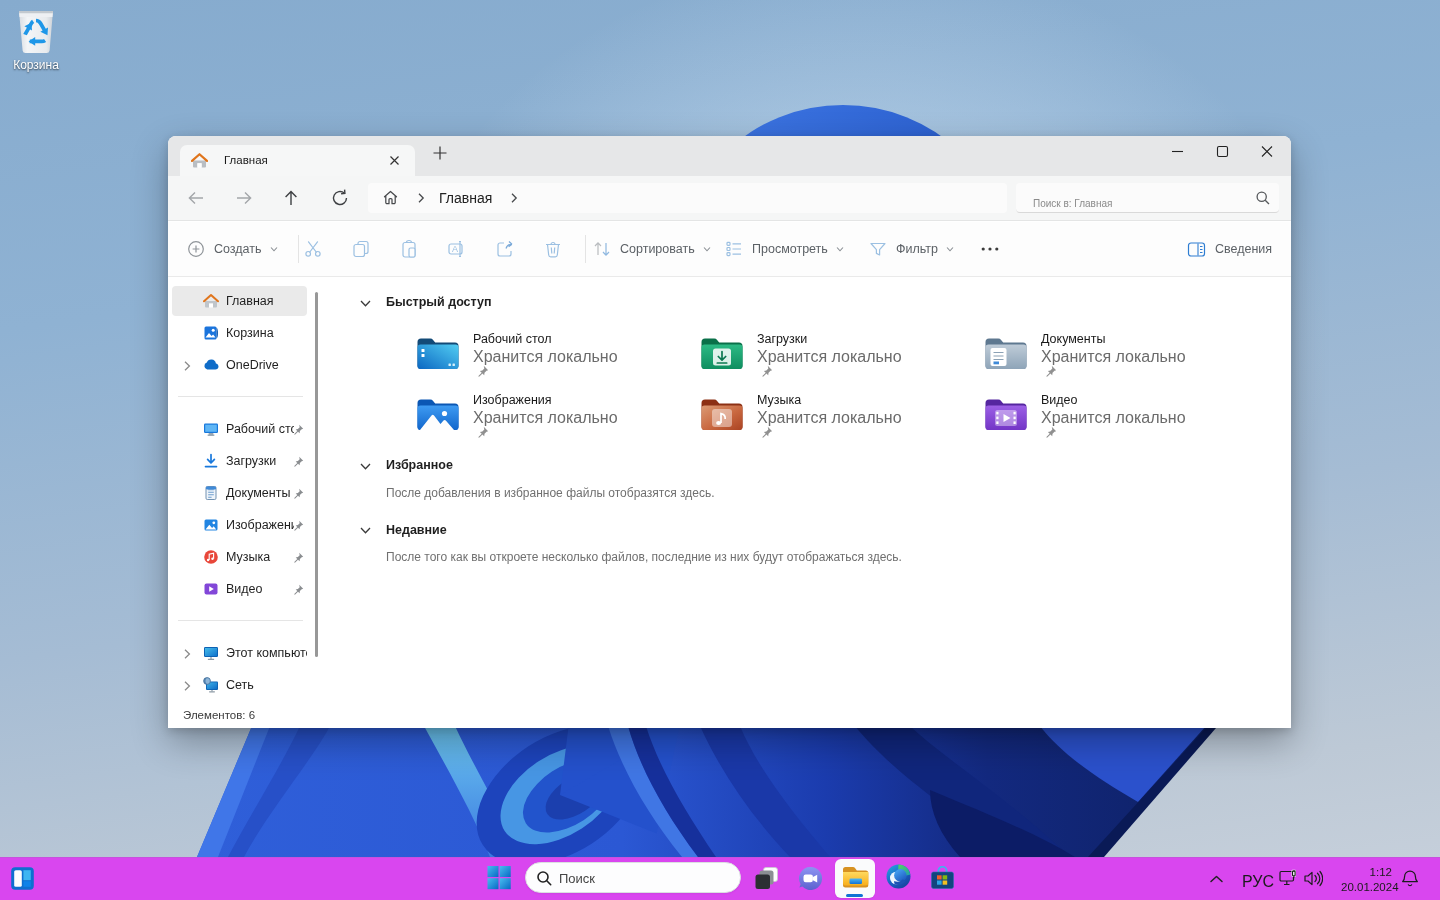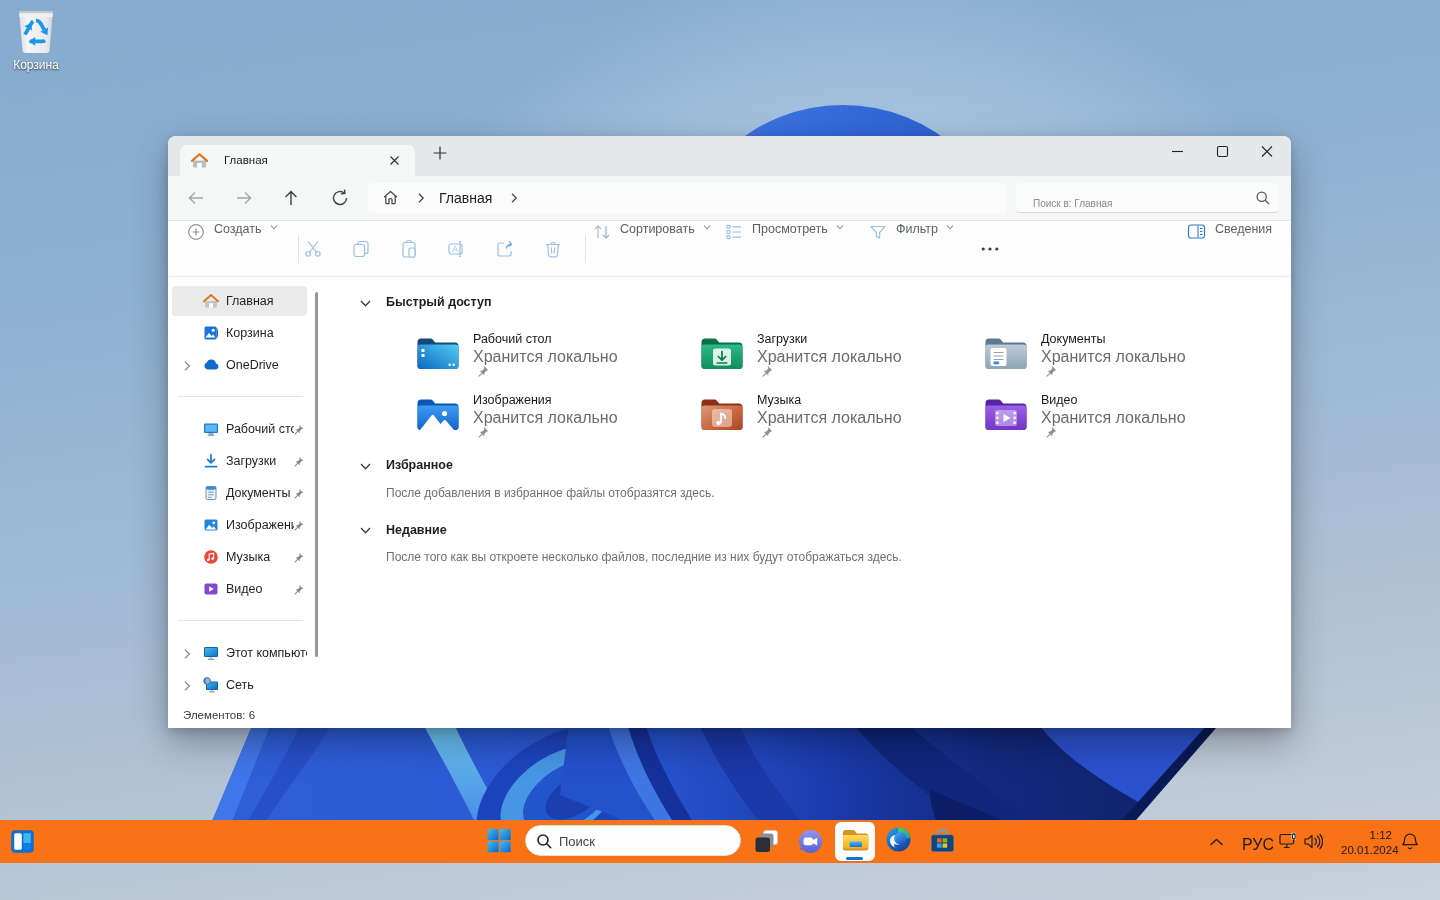--- a/index.html
+++ b/index.html
@@ -39,21 +39,21 @@
   #crumb { position:absolute; left:200px; top:7px; width:639px; height:30px; background:#fbfbfb; border-radius:4px; }
   #search { position:absolute; left:848px; top:7px; width:263px; height:30px; background:#fbfbfb; border-radius:4px; border-bottom:1px solid #d9d9d9; }
   #search .ph { position:absolute; left:17px; top:7px; font-size:10px; color:#8a8a8a;margin-top:8px; }
   #crumb .bc-home { position:absolute; left:14px; top:6px; }
   #crumb .c1 { position:absolute; left:46px; top:8px; }
   #crumb .bc-t { position:absolute; left:71px; top:7px; font-size:14px; color:#222; }
   #crumb .c2 { position:absolute; left:139px; top:8px; }
   #search .mag { position:absolute; left:239px; top:7px; }
 
   #toolbar { position:absolute; left:0; top:86px; width:100%; height:55px; background:#fdfdfd; border-bottom:1px solid #eaeaea; }
-  .titem { position:absolute; top:0; height:54px; display:flex; }
+  .titem { position:absolute; top:0; height:54px; display:flex; align-items:center; }
   svg.tico { position:absolute; top:17px; }
   .tsep { position:absolute; top:13px; width:1px; height:28px; background:#e4e4e4; }
   .ttext { font-size:12.5px; color:#5c6166; }
   .tcaret { margin-left:7px; }
 
   #body { position:absolute; left:0; top:141px; width:100%; height:426px; background:#fff; }
   #sidebar { position:absolute; left:0; top:0; width:156px; height:100%; }
   .srow { position:absolute; left:4px; width:135px; height:30px; border-radius:4px; display:flex; align-items:center; font-size:12.5px; color:#1f1f1f; }
   .srow.sel { background:#eaeaea; }
   .srow .sic { margin-left:31px; margin-right:7px; width:16px; height:16px; flex:none; }
@@ -70,21 +70,21 @@
   .tile { position:absolute; width:280px; height:60px; }
   .tile svg.fold { position:absolute; left:0; top:0; }
   .tile .t1 { position:absolute; left:57px; top:-3px; font-size:12.5px; color:#191919; }
   .tile .t2 { position:absolute; left:57px; top:13px; font-size:16px; color:#6b6b6b; }
   .tile .tp { position:absolute; left:61px; top:30px; }
 
   #status { position:absolute; left:0; top:567px; width:100%; height:25px; background:#fff; font-size:11.5px; color:#3a3a3a; }
   #status span { position:absolute; left:15px; top:6px; }
 
   
-  #taskbar { position:absolute; left:0; top:820px; width:1440px; height:43px; background:#f97316; border-top:1px solid rgba(120,130,140,.18); }
+  #taskbar { position:absolute; left:0; top:857px; width:1440px; height:43px; background:#d946ef; border-top:1px solid rgba(120,130,140,.18); }
   .tbi { position:absolute; }
   #tbsearch { position:absolute; left:525px; top:4px; width:216px; height:31px; background:#fdfdfe; border:1px solid #dcdfe2; border-radius:16px; box-shadow:0 1px 2px rgba(0,0,0,.05); }
   #tbsearch .ph { position:absolute; left:33px; top:8px; font-size:13px; color:#454545; }
   #explhl { position:absolute; left:835px; top:1px; width:40px; height:39px; background:#fafbfc; border-radius:6px; box-shadow:0 1px 2px rgba(0,0,0,.06); }
   #explline { position:absolute; left:846px; top:36px; width:17px; height:3px; border-radius:2px; background:#1173d4; }
   #clock { position:absolute; left:1322px; top:7px; width:70px; text-align:right; font-size:11.5px; color:#1b1b1b; line-height:14.5px;padding-left:19px; }
   #lang { position:absolute; left:1242px; top:14.5px; width:26px; font-size:16px; color:#1b1b1b; text-align:center; }
 </style>
 </head>
 <body>

